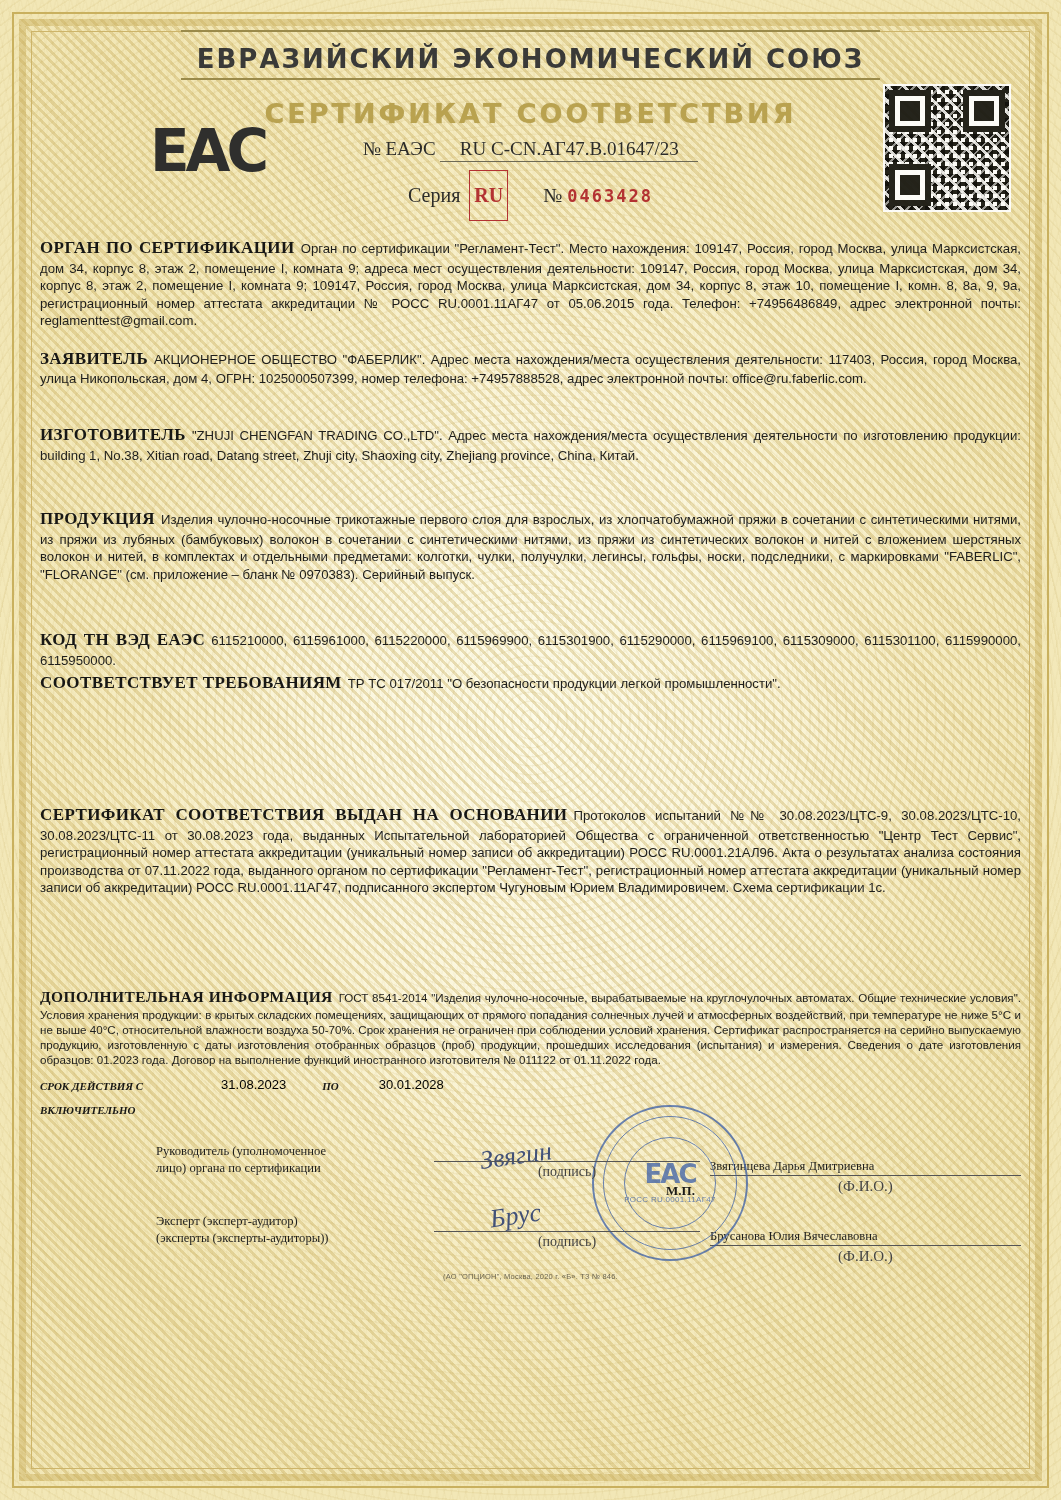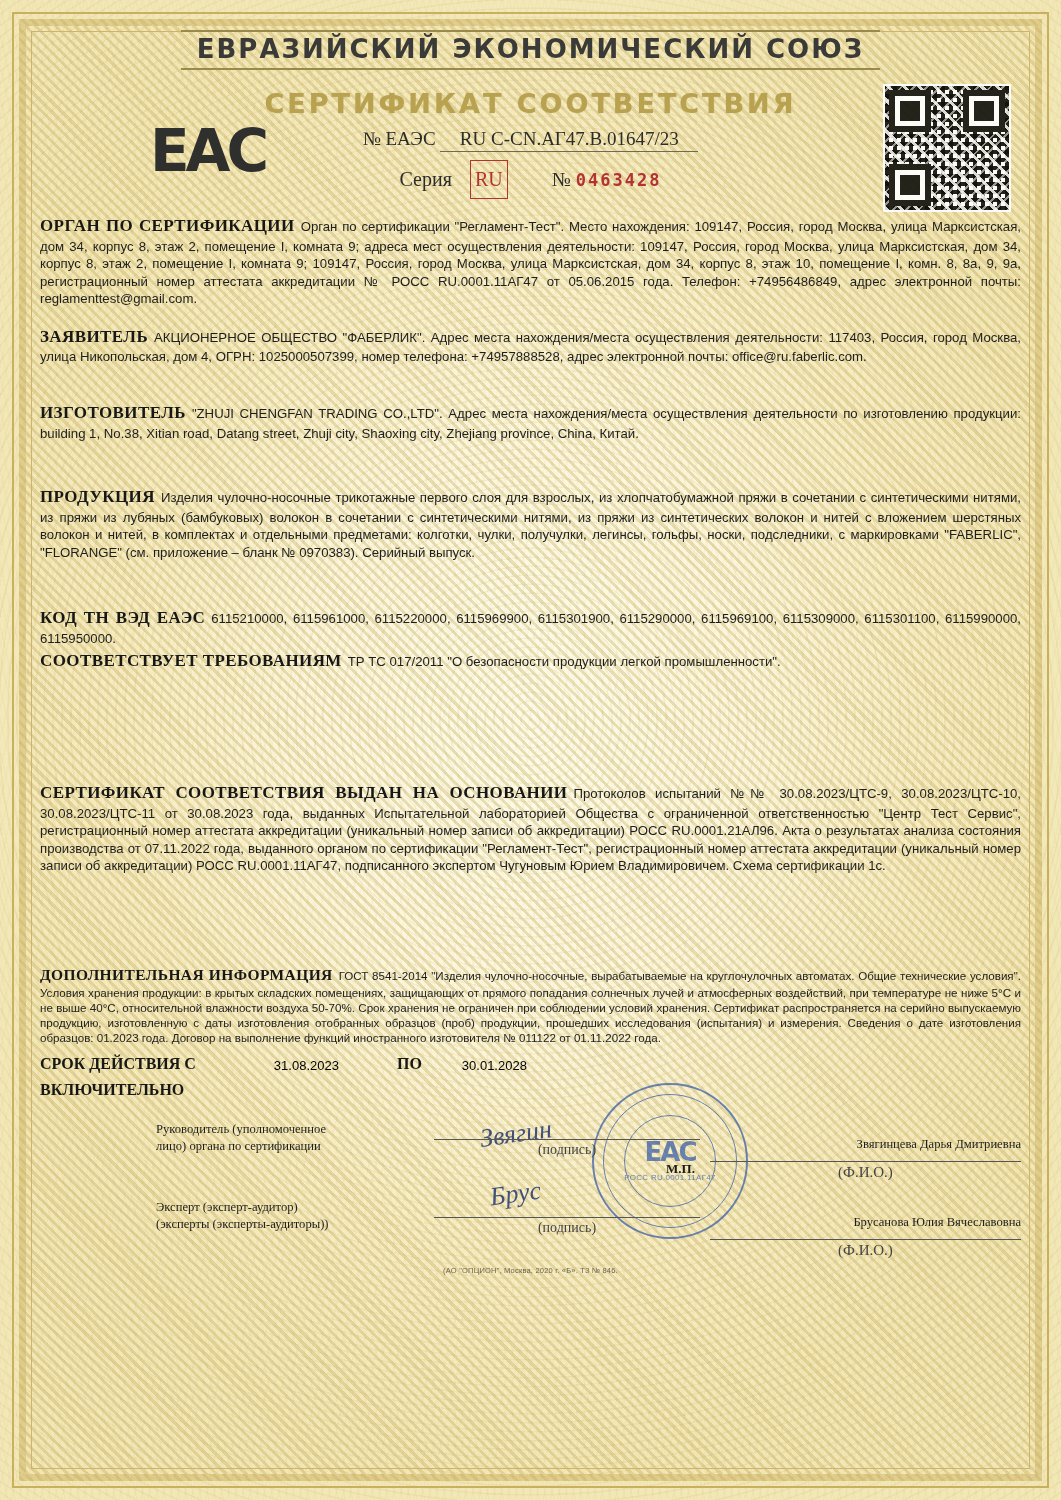--- a/index.html
+++ b/index.html
@@ -61,21 +61,21 @@
     text-align: center;
     margin-top: 4px;
   }
   .eaeu-title {
     display: inline-block;
     font-family: "DejaVu Sans", sans-serif;
     font-weight: bold;
     font-size: 26px;
     letter-spacing: 2px;
     color: #3a3a38;
-    padding: 2px 16px 4px 16px;
+    padding: 12px 16px 4px 16px;
     border-top: 2px solid #9a8a4a;
     border-bottom: 2px solid #9a8a4a;
     white-space: nowrap;
   }
 
   .cert-title {
     text-align: center;
     margin-top: 18px;
     font-family: "DejaVu Sans", sans-serif;
     font-weight: bold;
@@ -101,23 +101,23 @@
     text-align: center;
     margin-top: 8px;
     font-family: "Liberation Serif", serif;
     font-size: 20px;
     color: #2c2c2a;
   }
   .series-row .ru-box {
     display: inline-block;
     border: 1.5px solid #b33232;
     color: #b33232;
-    font-weight: normal;
-    padding: 8px 4px;
-    margin: 0 13px;
+    font-weight: bold;
+    padding: 14px 4px;
+    margin: 0 4px;
     line-height: 1.05;
   }
   .series-row .serial {
     color: #b33232;
     font-family: "DejaVu Sans Mono", monospace;
     font-size: 17px;
     letter-spacing: 2px;
     font-weight: bold;
     margin-left: 0;
   }
@@ -205,34 +205,35 @@
 
   
   .validity {
     margin-top: 10px;
     position: relative;
     height: 52px;
   }
   .validity .vlabel {
     font-family: "Liberation Serif", serif;
     font-weight: bold;
-    font-size: 16px;
+    font-size: 11px;
     color: #171715;
+    font-style: italic;
   }
   .validity .vdate {
     font-size: 13px;
     border-bottom: 0px;
   }
   .validity .row1 {
     display: flex;
     align-items: flex-end;
     gap: 0;
   }
   .validity .d1 { margin-left: 78px; }
-  .validity .po { margin-left: 58px; text-align: center; }
+  .validity .po { margin-left: 36px; text-align: center; }
   .validity .d2 { margin-left: 40px; }
   .validity .row2 { margin-top: 8px; }
 
   
   .signblock {
     position: relative;
     margin-top: 14px;
     font-size: 12.6px;
     color: #1e1e1c;
   }
@@ -263,23 +264,22 @@
     color: #444;
     margin-top: 2px;
   }
   .sign-right {
     flex: 1;
     text-align: left;
     padding-top: 16px;
   }
   .sign-right .fio-line {
     border-bottom: 1px solid #555;
-    padding-bottom: 9px;
+    padding-bottom: 1px;
     display: block;
-    text-align: right;
   }
   .sign-right .caption {
     font-size: 15px;
     color: #444;
     text-align: center;
     margin-top: 2px;
   }
   .scribble {
     position: absolute;
     font-family: "Liberation Serif", serif;

